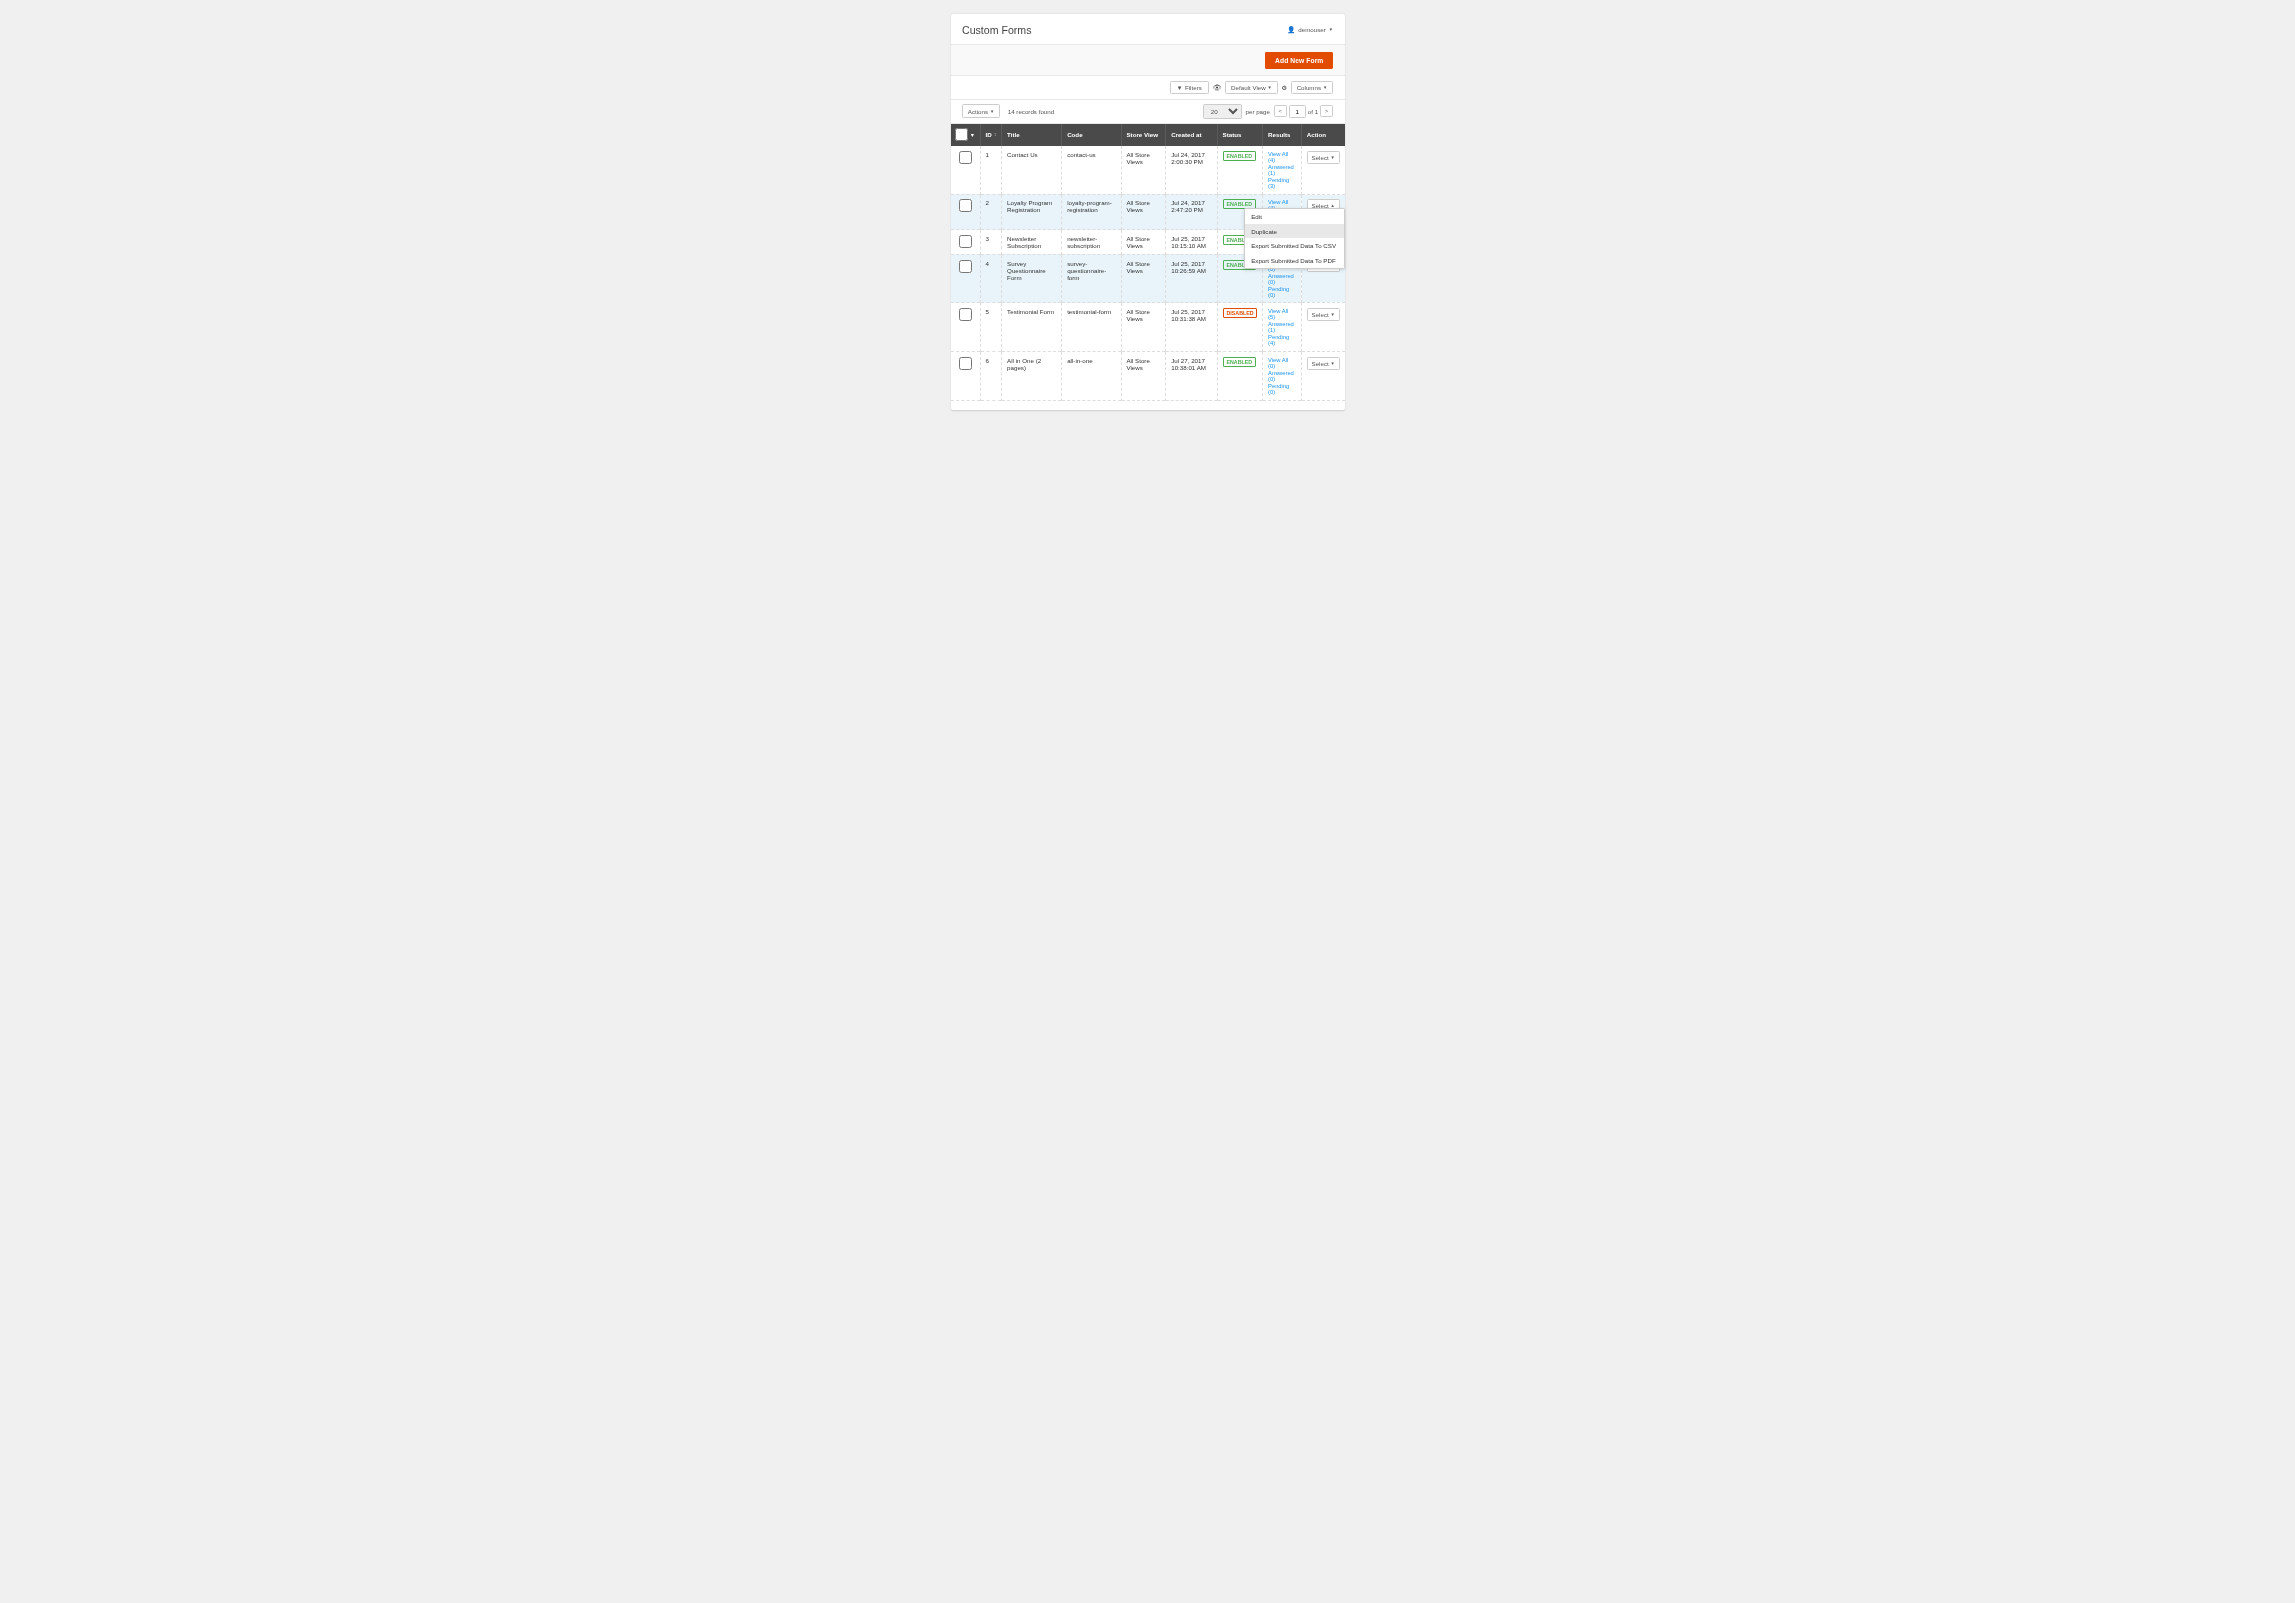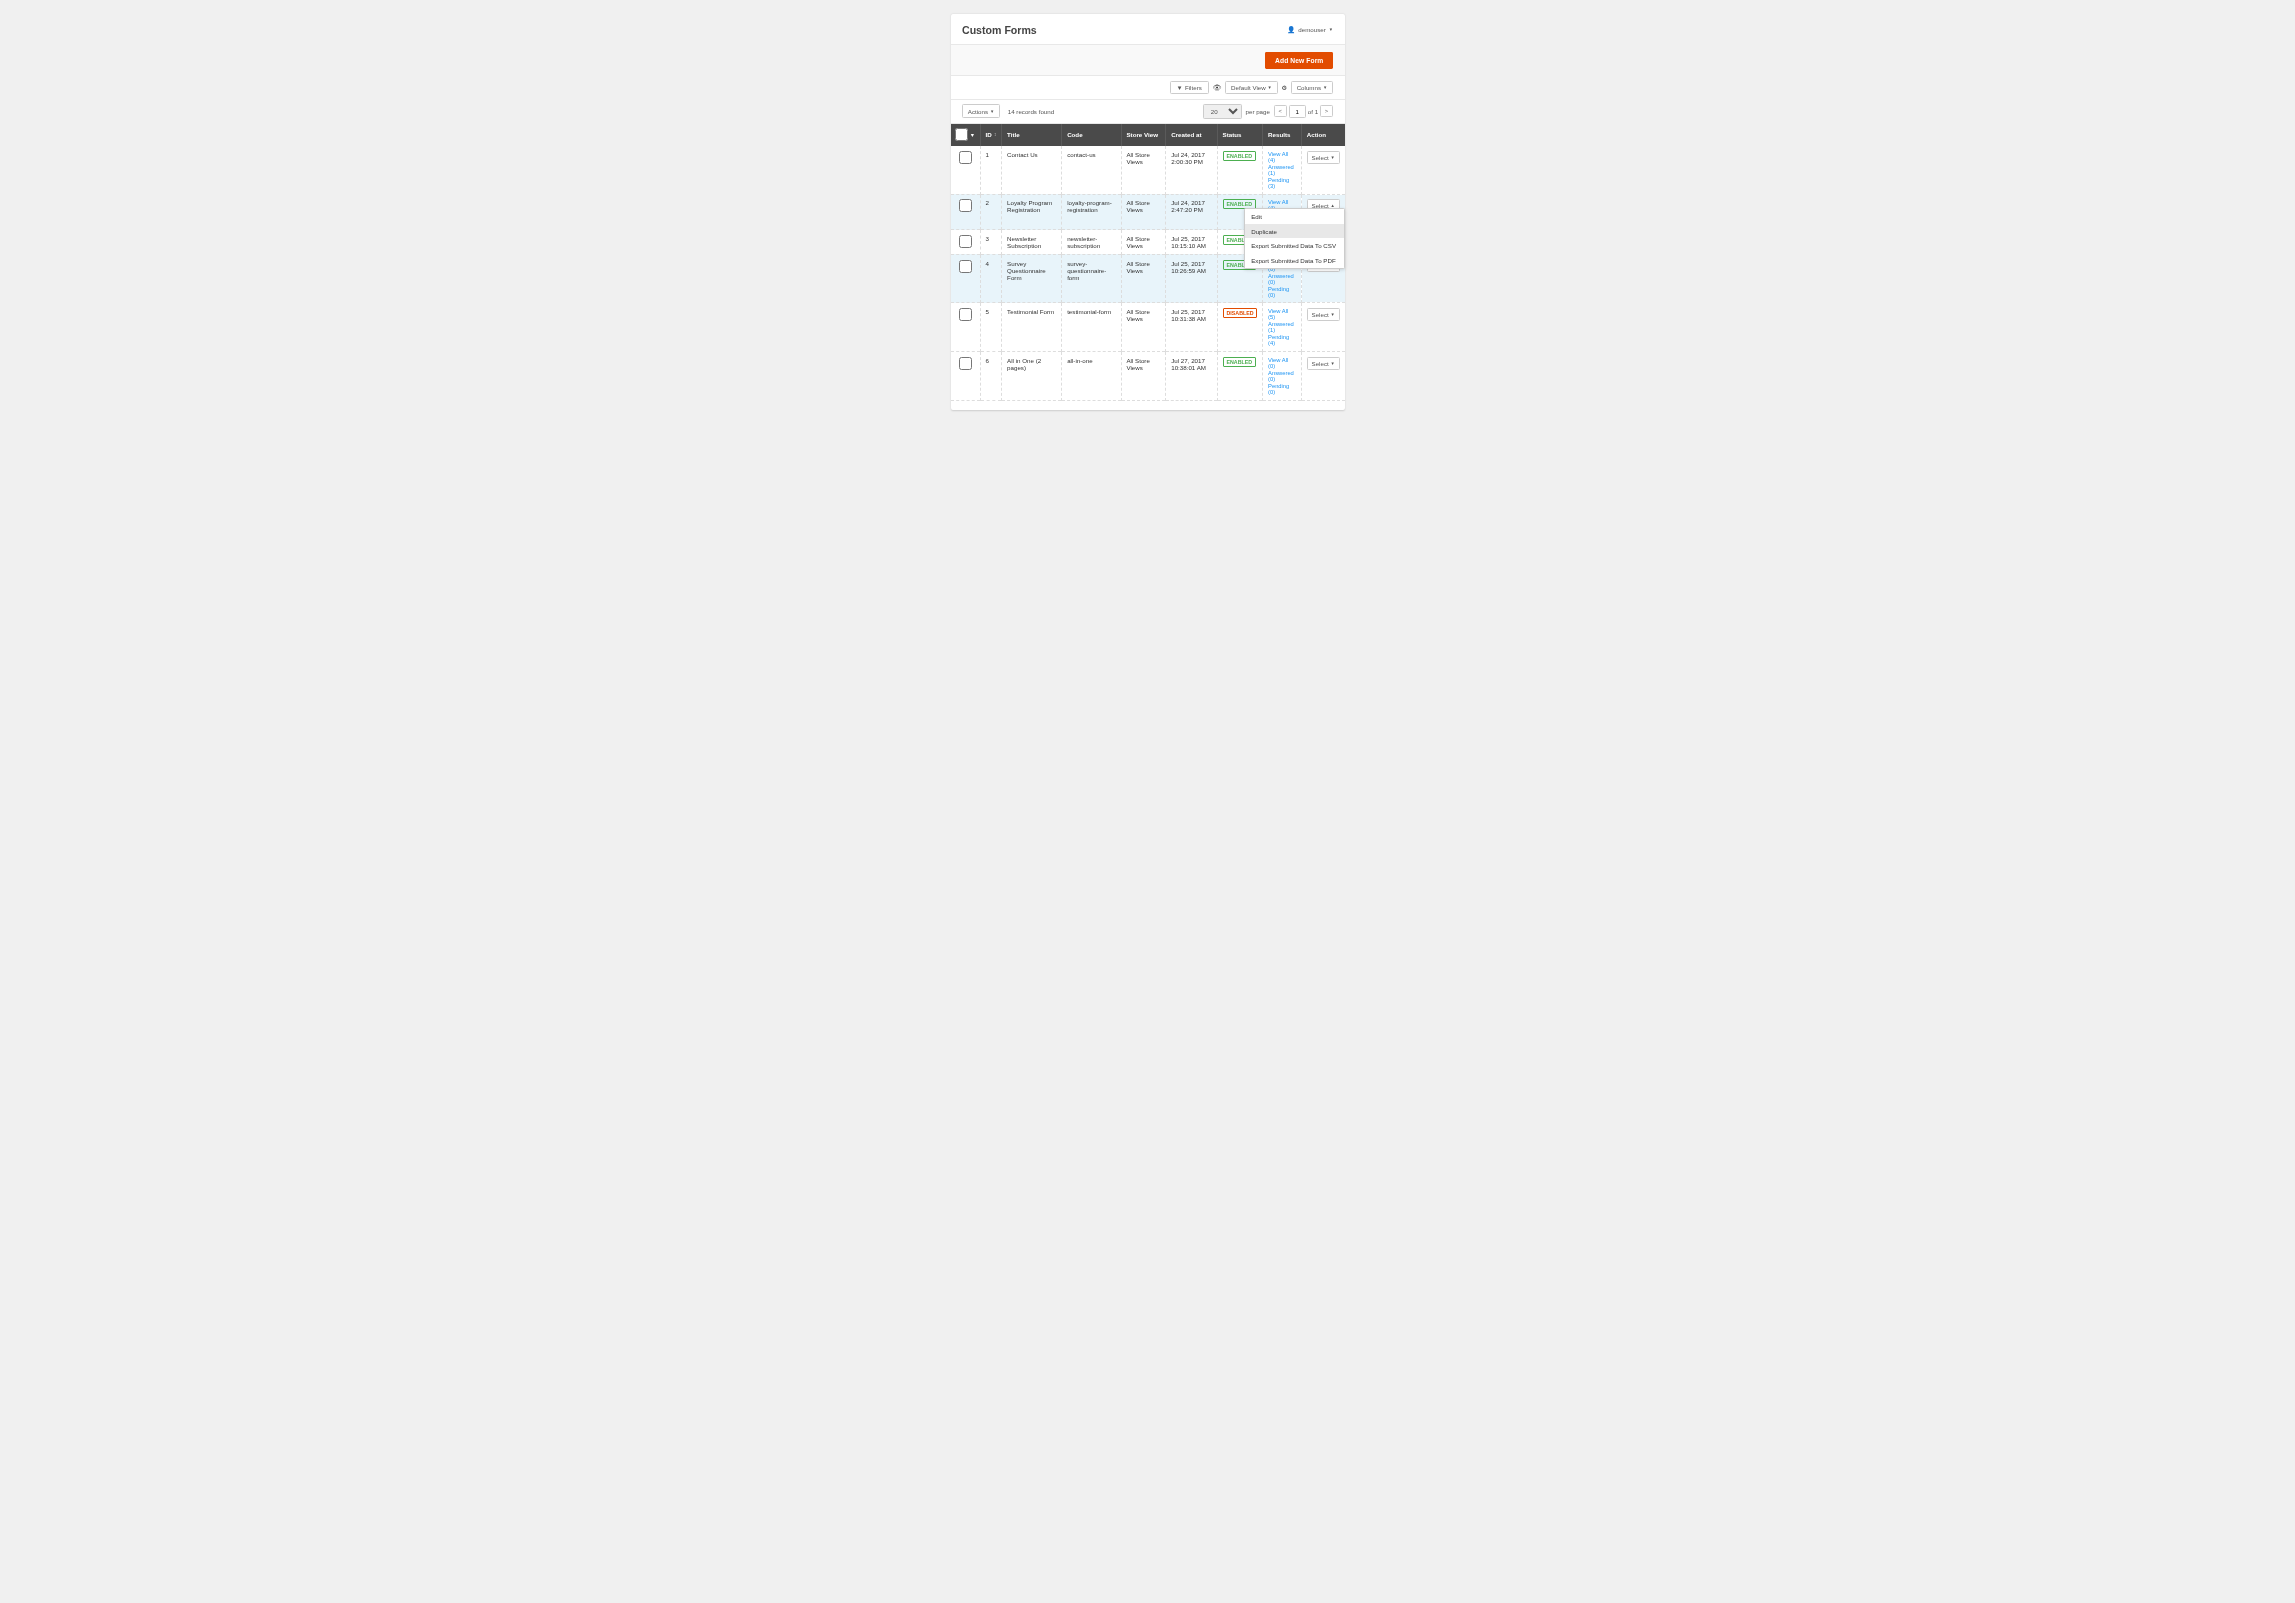--- a/index.html
+++ b/index.html
@@ -24,21 +24,21 @@
     }
     .page-header {
       display: flex;
       justify-content: space-between;
       align-items: center;
       padding: 9.6px 11.5px 7.7px;
       border-bottom: 0.5px solid #e8e8e8;
     }
     .page-title {
       font-size: 10.6px;
-      font-weight: 700;
+      font-weight: 400;
       color: #444;
     }
     .user-info {
       display: flex;
       align-items: center;
       gap: 2.9px;
       font-size: 6.2px;
       color: #555;
       cursor: pointer;
     }

